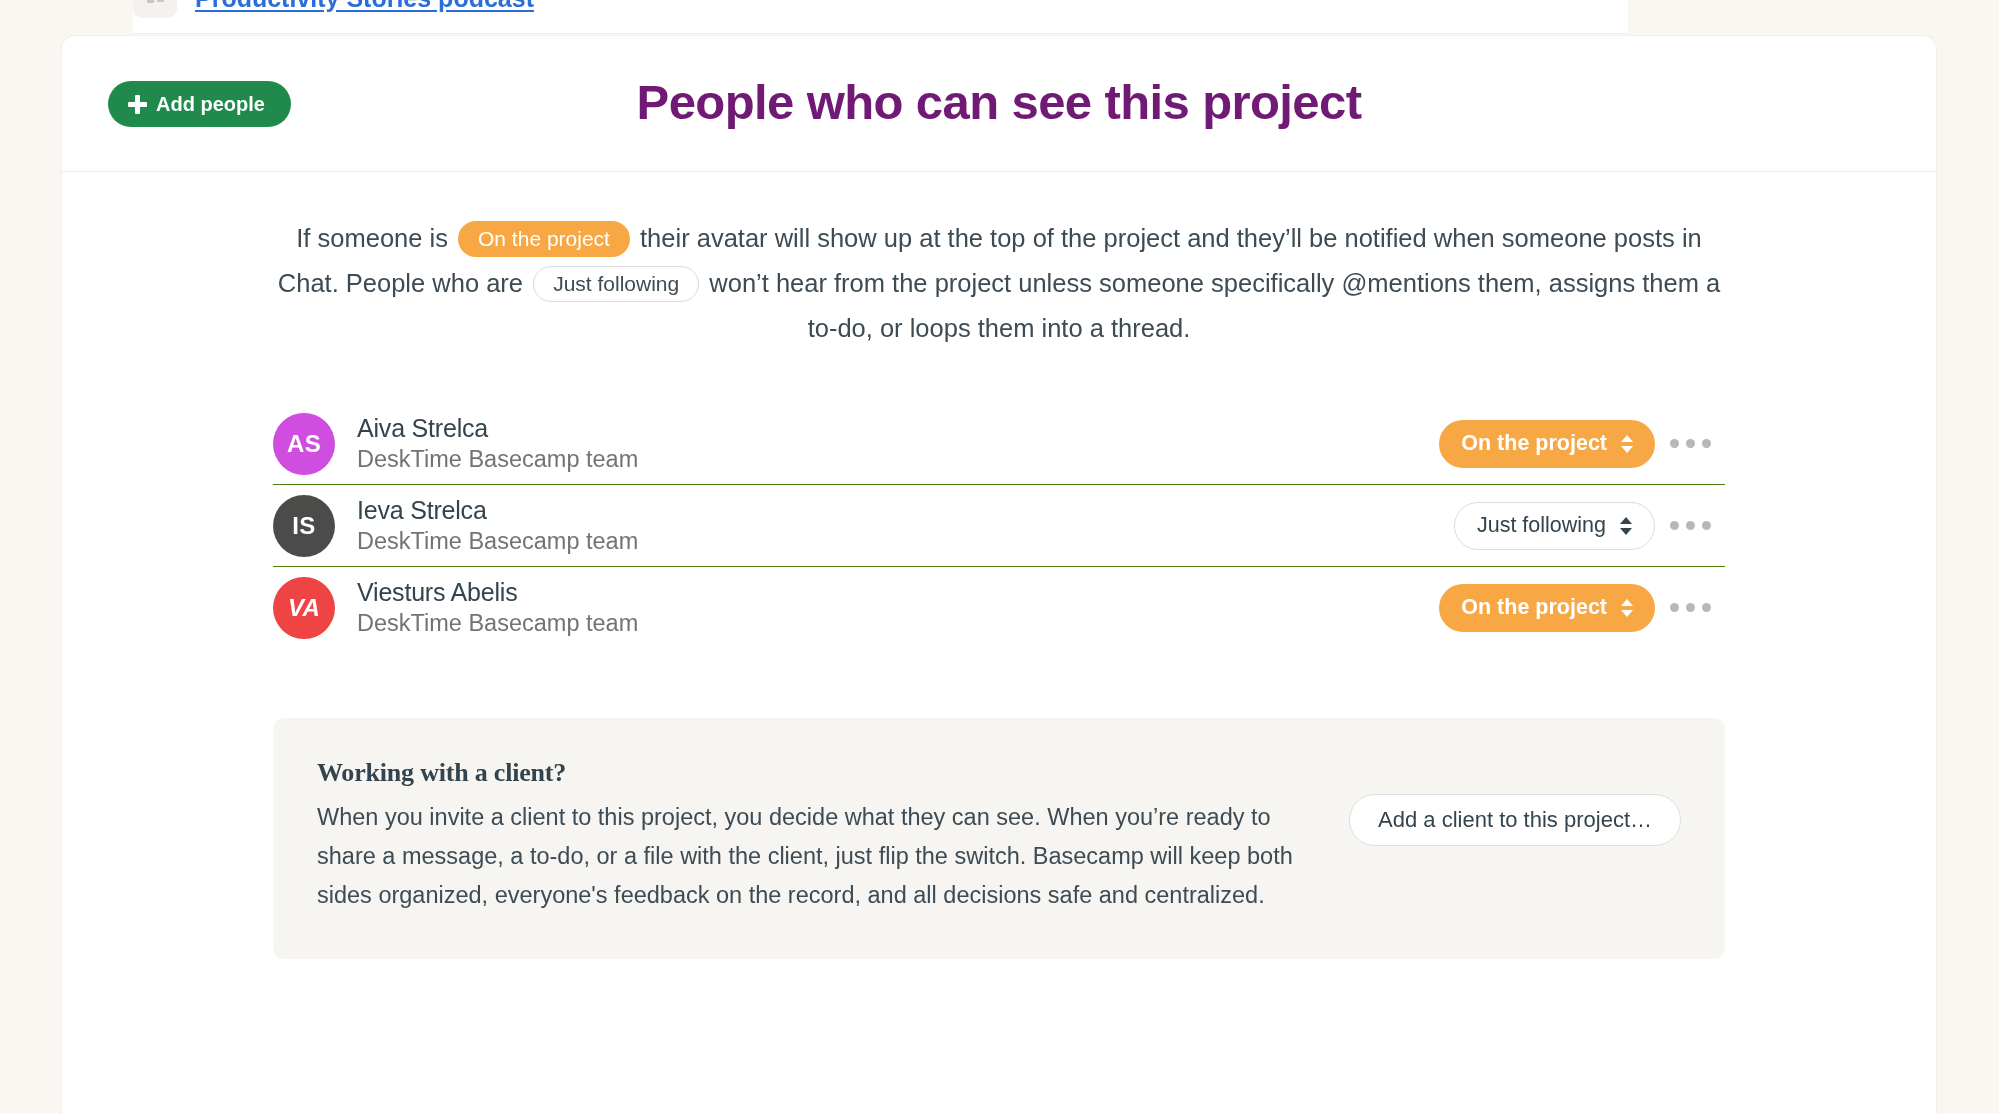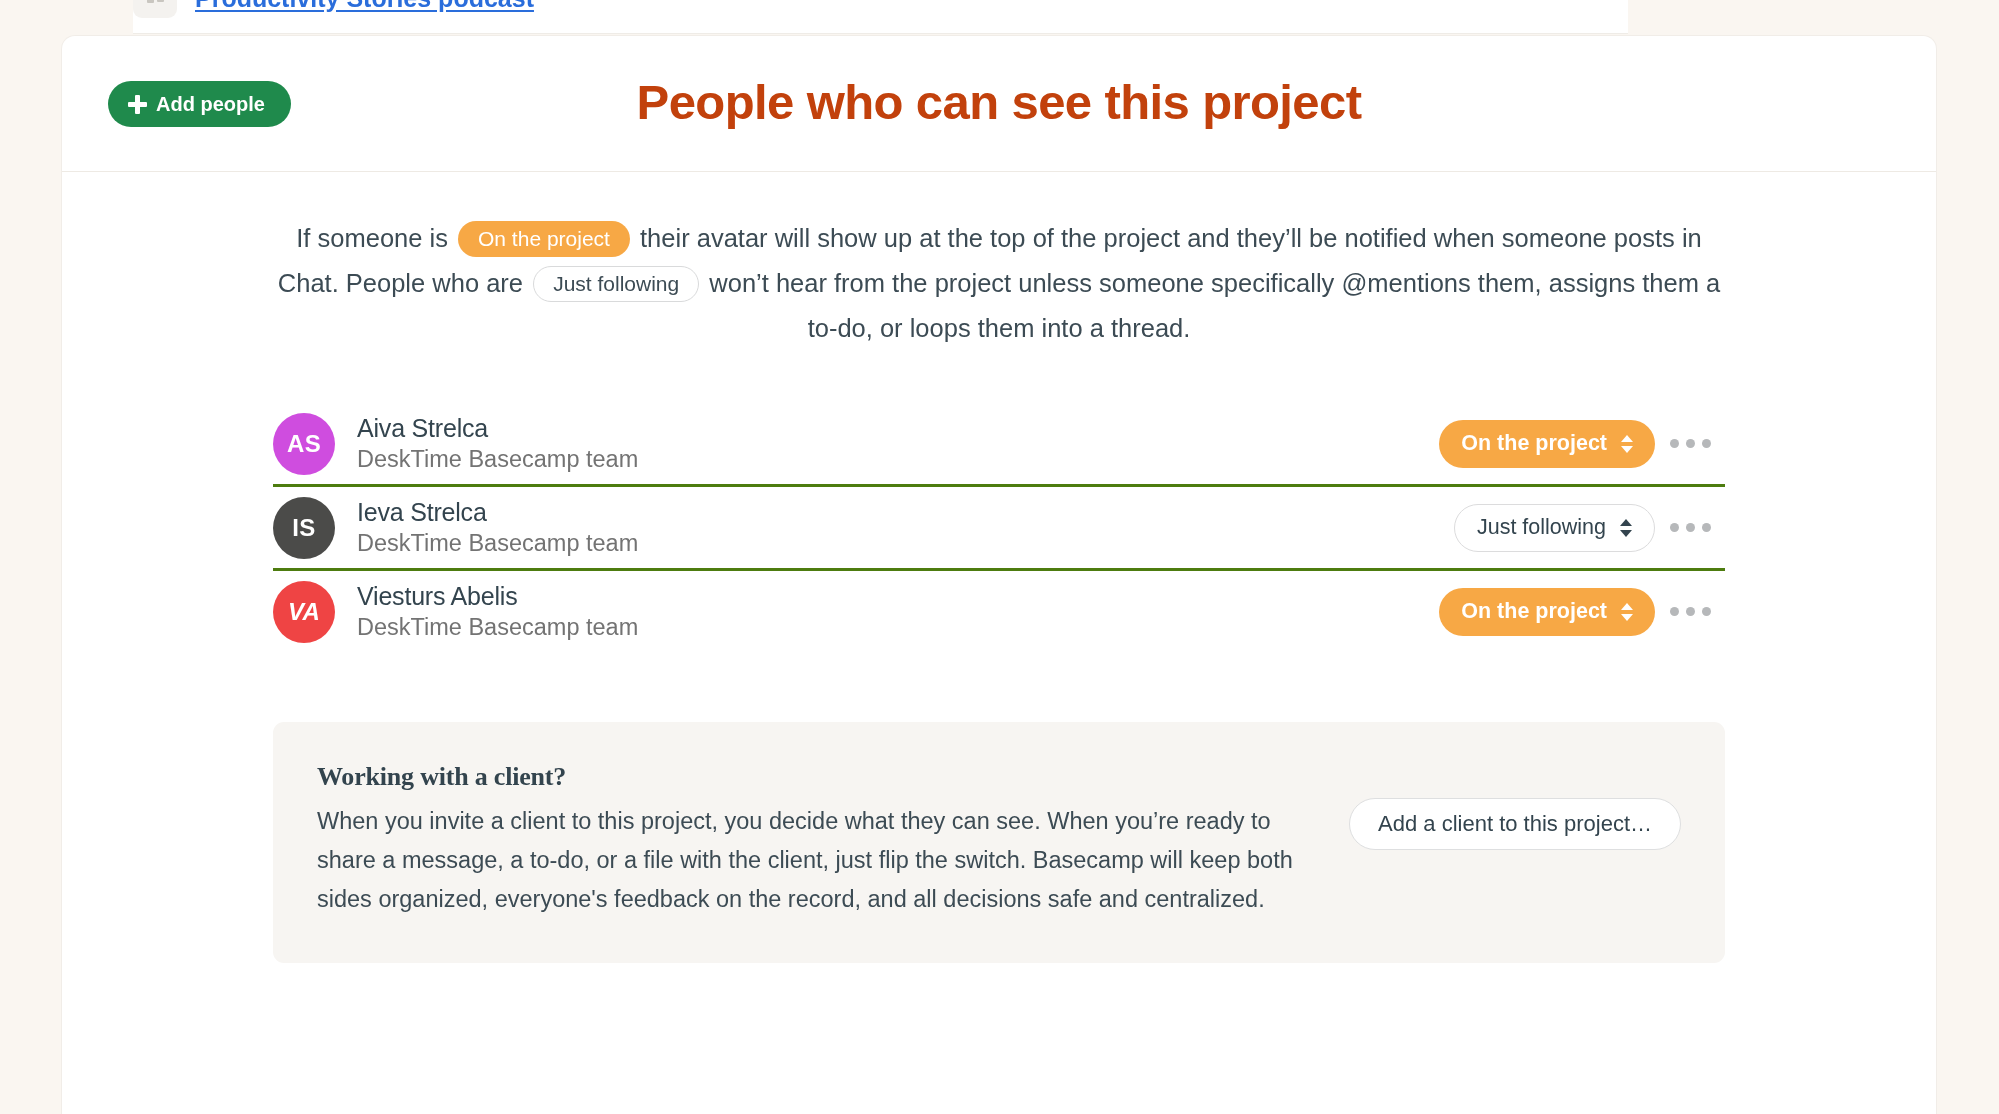--- a/index.html
+++ b/index.html
@@ -115,21 +115,21 @@
 
   .page-title {
     position: absolute;
     left: 0;
     right: 0;
     top: 36px;
     text-align: center;
     font-size: 49px;
     line-height: 60px;
     font-weight: 700;
-    color: #c2410c;
+    color: #701a75;
     letter-spacing: -0.6px;
   }
 
   
   .card-body {
     padding: 0 26px;
   }
 
   .intro {
     width: 1470px;
@@ -164,21 +164,21 @@
 
   
   .people {
     margin: 52px auto 0;
     width: 1452px;
   }
   .person-row {
     display: flex;
     align-items: center;
     height: 81px;
-    border-bottom: 3px solid #4d7c0f;
+    border-bottom: 1px solid #4d7c0f;
   }
   .person-row:last-child { border-bottom: none; }
 
   .avatar {
     width: 62px;
     height: 62px;
     border-radius: 50%;
     flex: 0 0 62px;
     display: flex;
     align-items: center;

